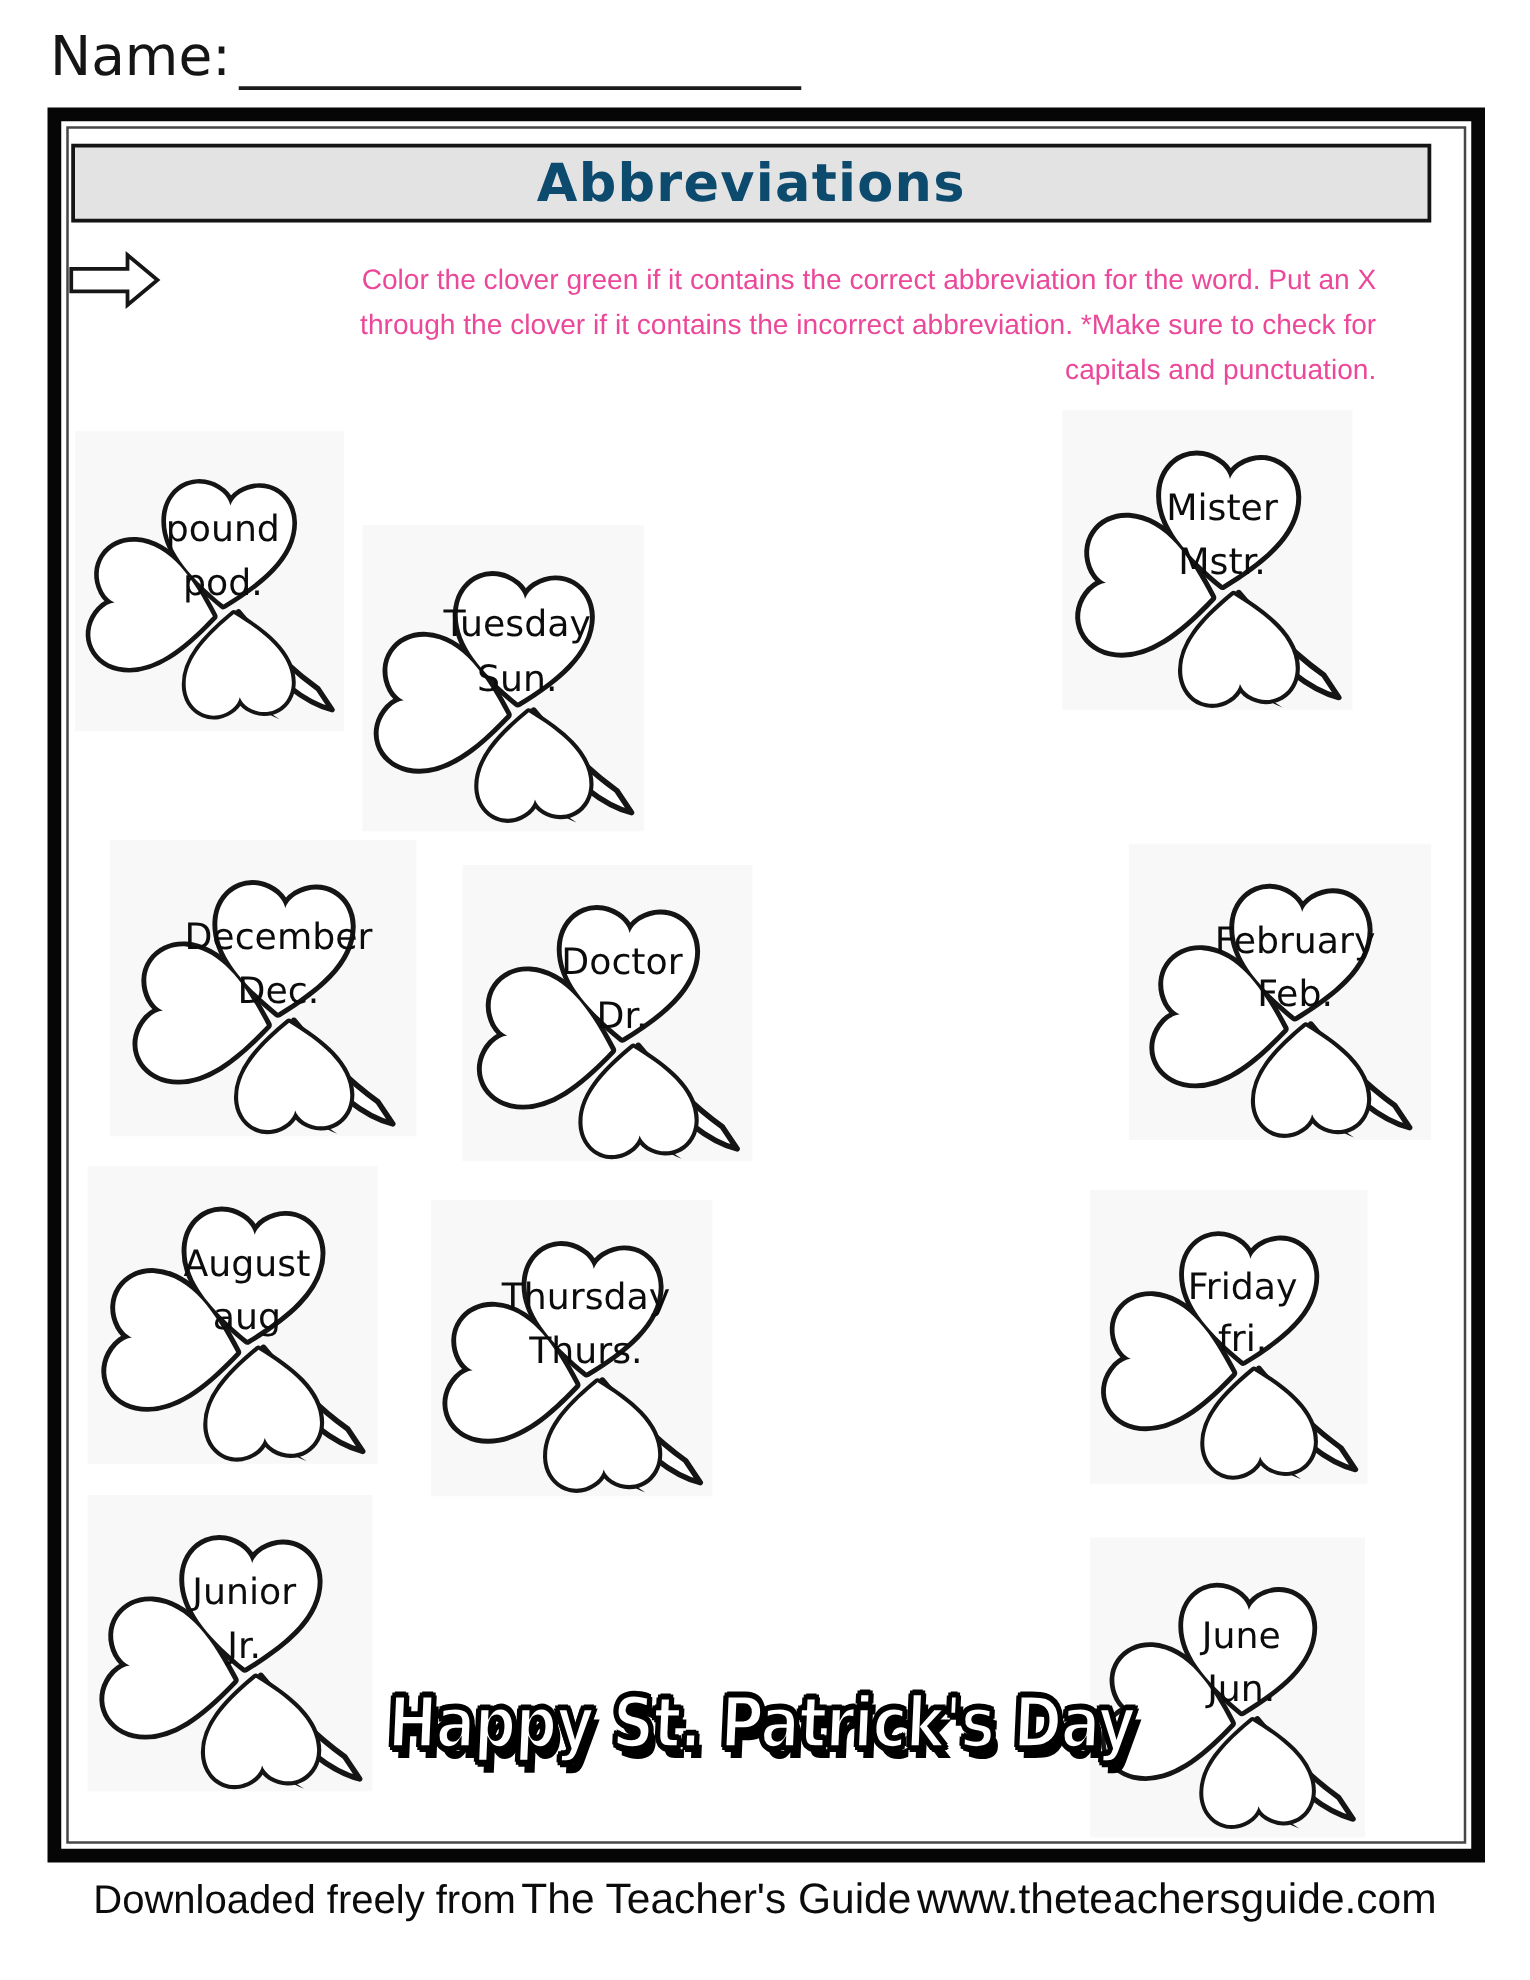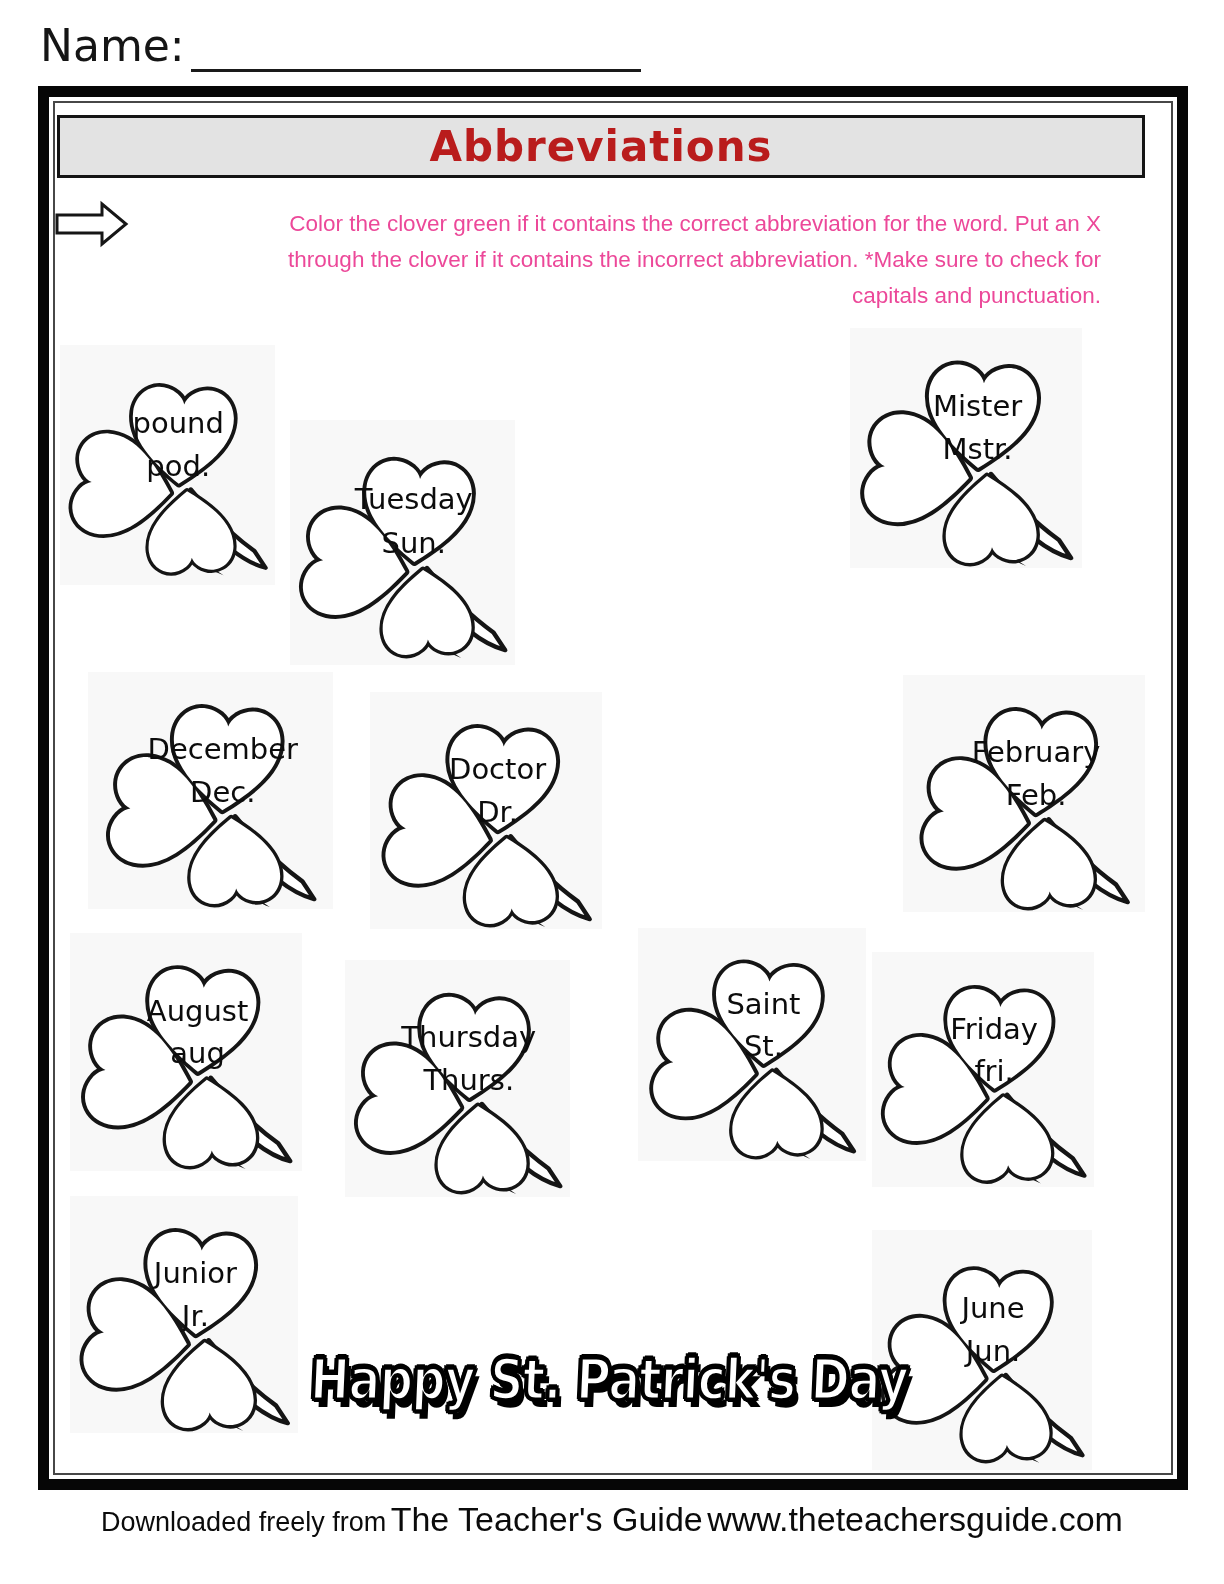--- a/index.html
+++ b/index.html
@@ -17,21 +17,21 @@
   
   .box-outer{position:absolute;left:38px;top:86px;width:1150px;height:1404px;
     border:11px solid #060606;box-sizing:border-box;background:#ffffff;}
   .box-inner-line{position:absolute;left:53px;top:101px;width:1120px;height:1374px;
     border:2px solid #474747;box-sizing:border-box;pointer-events:none;}
 
   
   .title-bar{position:absolute;left:57px;top:115px;width:1088px;height:63px;
     background:#e3e3e3;border:3px solid #141414;box-sizing:border-box;
     display:flex;align-items:center;justify-content:center;}
-  .title-text{font-size:42px;font-weight:bold;letter-spacing:1px;color:#b91c1c;}
+  .title-text{font-size:42px;font-weight:bold;letter-spacing:1px;color:#0c4a6e;}
 
   
   .arrow-icon{position:absolute;left:54px;top:200px;width:76px;height:48px;}
   .instructions{position:absolute;left:116px;top:206px;width:985px;
     font-family:"Liberation Sans",sans-serif;font-size:22.5px;line-height:36px;color:#ec4899;text-align:right;}
   .instructions .l1{padding-left:10px;}
   .instructions .l3{padding-left:20px;}
 
   
   .tile{position:absolute;background:#f8f8f8;}
@@ -66,21 +66,21 @@
     -webkit-text-stroke:2.5px #000;
     text-shadow:
       -2px -2px 0 #000, 2px -2px 0 #000, -2px 2px 0 #000, 2px 2px 0 #000,
       -3px 0 0 #000, 3px 0 0 #000, 0 -3px 0 #000, 0 3px 0 #000,
       5px 7px 0 #000;
     transform:scaleY(1.2) skewX(-3deg);transform-origin:center bottom;}
 
   
   .footer{position:absolute;left:0;top:1500px;width:100%;text-align:center;
     font-family:"Liberation Sans",sans-serif;color:#0b0b0b;white-space:nowrap;}
-  .footer .prefix{font-size:27px;margin-top:32px;}
+  .footer .prefix{font-size:32px;margin-top:32px;}
   .footer .brand{font-size:34px;}
   .footer .url{font-size:34px;}
 </style>
 </head>
 <body>
 
 <svg width="0" height="0" style="position:absolute" aria-hidden="true">
   <defs>
     <path id="leafP" d="M0 0 C-28 -20 -56 -44 -54 -74 C-52 -98 -28 -110 -8 -96 C-4 -93 -1 -89 0 -85 C1 -89 4 -93 8 -96 C28 -110 52 -98 54 -74 C56 -44 28 -20 0 0 Z"></path>
     <symbol id="shamrock" viewBox="0 0 230 240">
@@ -173,27 +173,20 @@
     <span class="word">August</span>
     <span class="abbr">aug</span>
   </div>
   <div class="tile t10">
     <svg class="sham" viewBox="0 0 230 240" aria-hidden="true">
         <use href="#shamrock" width="230" height="240"></use>
       </svg>
     <span class="word">Thursday</span>
     <span class="abbr">Thurs.</span>
   </div>
-  <div class="tile t11">
-    <svg class="sham" viewBox="0 0 230 240" aria-hidden="true">
-        <use href="#shamrock" width="230" height="240"></use>
-      </svg>
-    <span class="word">Saint</span>
-    <span class="abbr">St.</span>
-  </div>
   <div class="tile t12">
     <svg class="sham" viewBox="0 0 230 240" aria-hidden="true">
         <use href="#shamrock" width="230" height="240"></use>
       </svg>
     <span class="word">Friday</span>
     <span class="abbr">fri.</span>
   </div>
   <div class="tile t13">
     <svg class="sham" viewBox="0 0 230 240" aria-hidden="true">
         <use href="#shamrock" width="230" height="240"></use>

